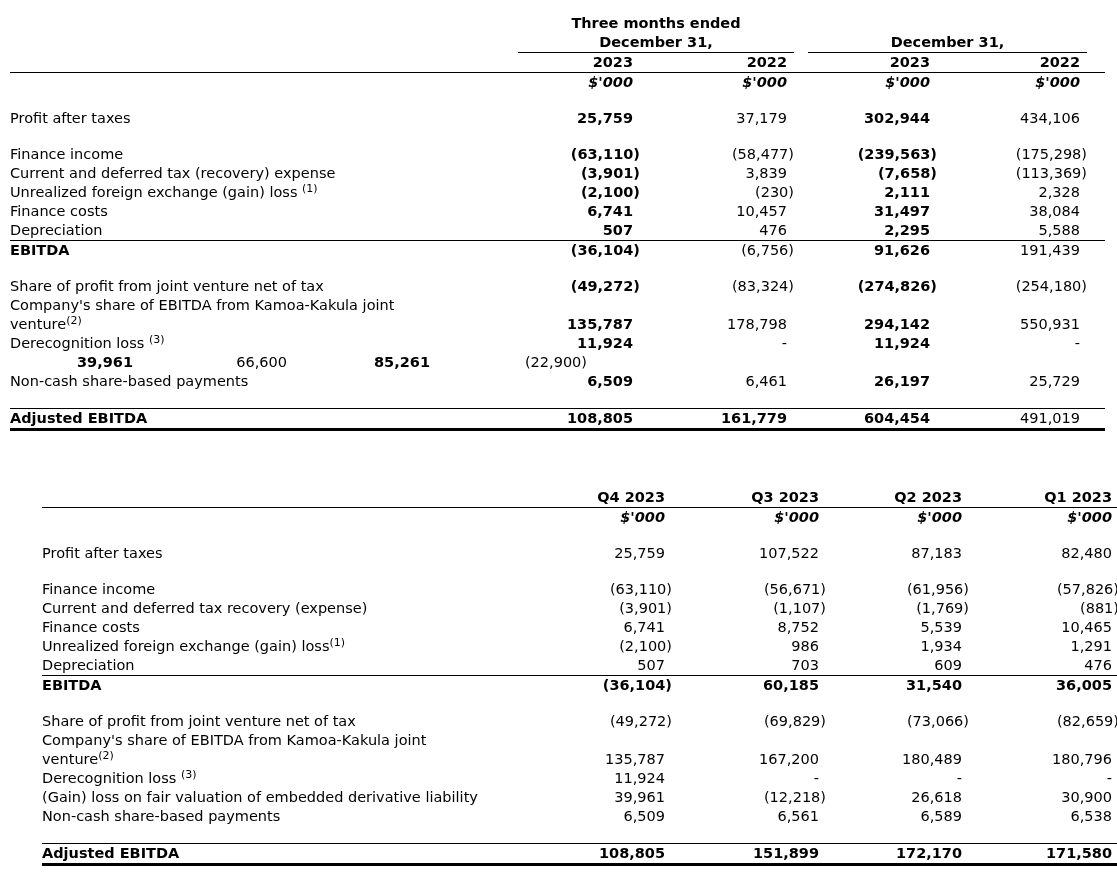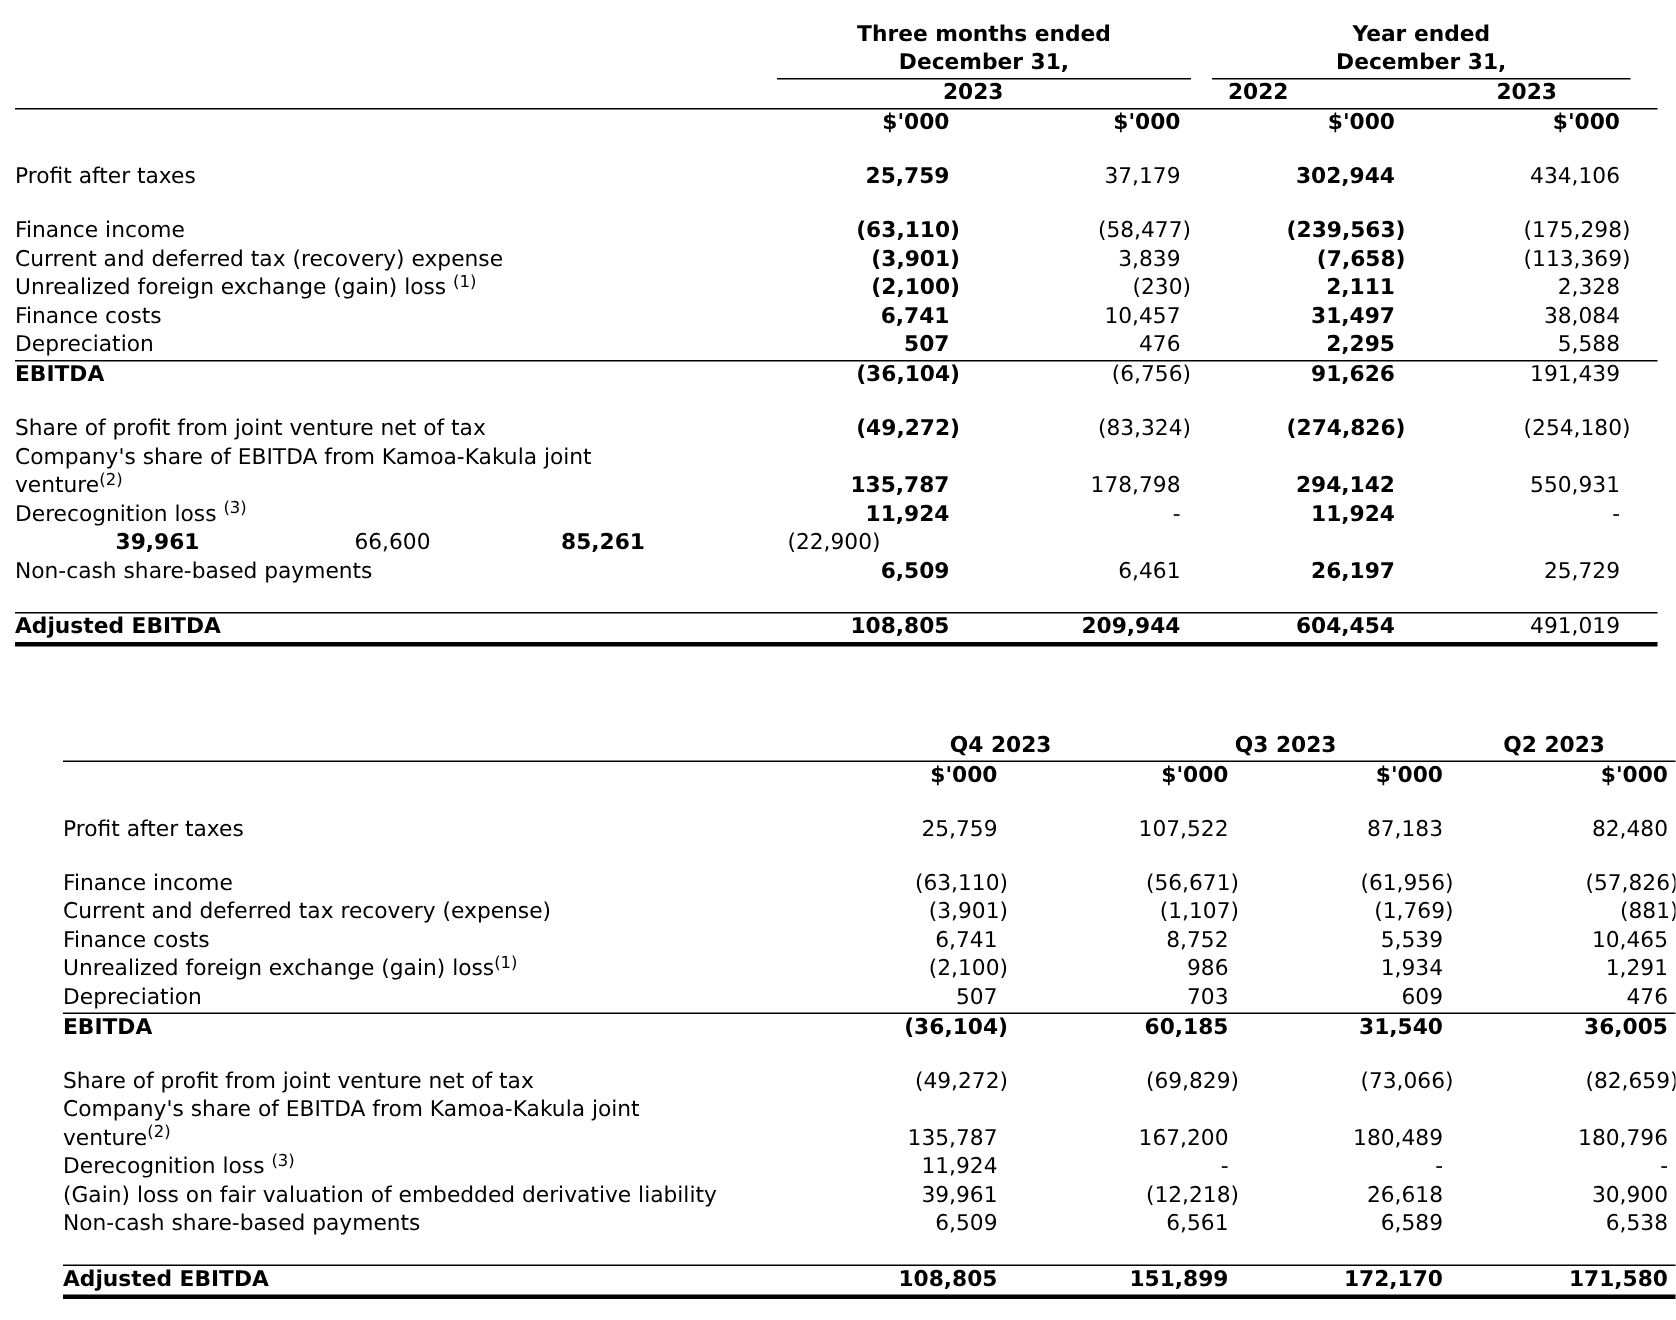--- a/index.html
+++ b/index.html
@@ -21,22 +21,22 @@
   .c3 { flex:0 0 150px; width:150px; }
   .pos { box-sizing:border-box; padding-right:7px; }
   .b { font-weight:bold; }
 
   .ghead .gcell {
     text-align:center; font-weight:bold;
     border-bottom:1.5px solid #000;
   }
   .ghead .g1 { flex:0 0 276px; width:276px; margin-left:8px; }
   .ghead .g2 { flex:0 0 279px; width:279px; margin-left:14px; }
-  .yhead { border-bottom:1.5px solid #000; font-weight:bold;gap:36px; }
-  .uhead { font-weight:bold; }
+  .yhead { border-bottom:1.5px solid #000; font-weight:bold; }
+  .uhead { font-weight:bold;font-style:italic; }
 
   .row.gap   { margin-top:17px; }
   .row.rule  { border-top:1.5px solid #000; }
   .row.total { border-top:1.5px solid #000; border-bottom:3px solid #000; margin-top:17px; }
 
   sup { font-size:11px; line-height:0; vertical-align:5px; }
   .lc div { line-height:19px; }
 </style>
 </head>
 <body>
@@ -44,21 +44,20 @@
 <div class="page">
 
   <section class="tbl" id="t0">
     <div class="hrow ghead">
       <div class="lc"></div>
       <div class="gcell g1">
         <div>Three months ended</div>
         <div>December 31,</div>
       </div>
       <div class="gcell g2">
-        <div>Year ended</div>
         <div>December 31,</div>
       </div>
     </div>
     <div class="hrow yhead">
       <div class="lc"></div>
       <div class="vc c0 pos">2023</div>
       <div class="vc c1 pos">2022</div>
       <div class="vc c2 pos">2023</div>
       <div class="vc c3 pos">2022</div>
     </div>
@@ -152,21 +151,21 @@
         <div class="row">
           <div class="lc">Non-cash share-based payments</div>
           <div class="vc c0 b pos">6,509</div>
           <div class="vc c1 pos">6,461</div>
           <div class="vc c2 b pos">26,197</div>
           <div class="vc c3 pos">25,729</div>
         </div>
         <div class="row total">
           <div class="lc b">Adjusted EBITDA</div>
           <div class="vc c0 b pos">108,805</div>
-          <div class="vc c1 b pos">209,944</div>
+          <div class="vc c1 b pos">161,779</div>
           <div class="vc c2 b pos">604,454</div>
           <div class="vc c3 pos">491,019</div>
         </div>
       </div>
   </section>
 
   <section class="tbl" id="t1">
     <div class="hrow yhead">
       <div class="lc"></div>
       <div class="vc c0 pos">Q4 2023</div>

